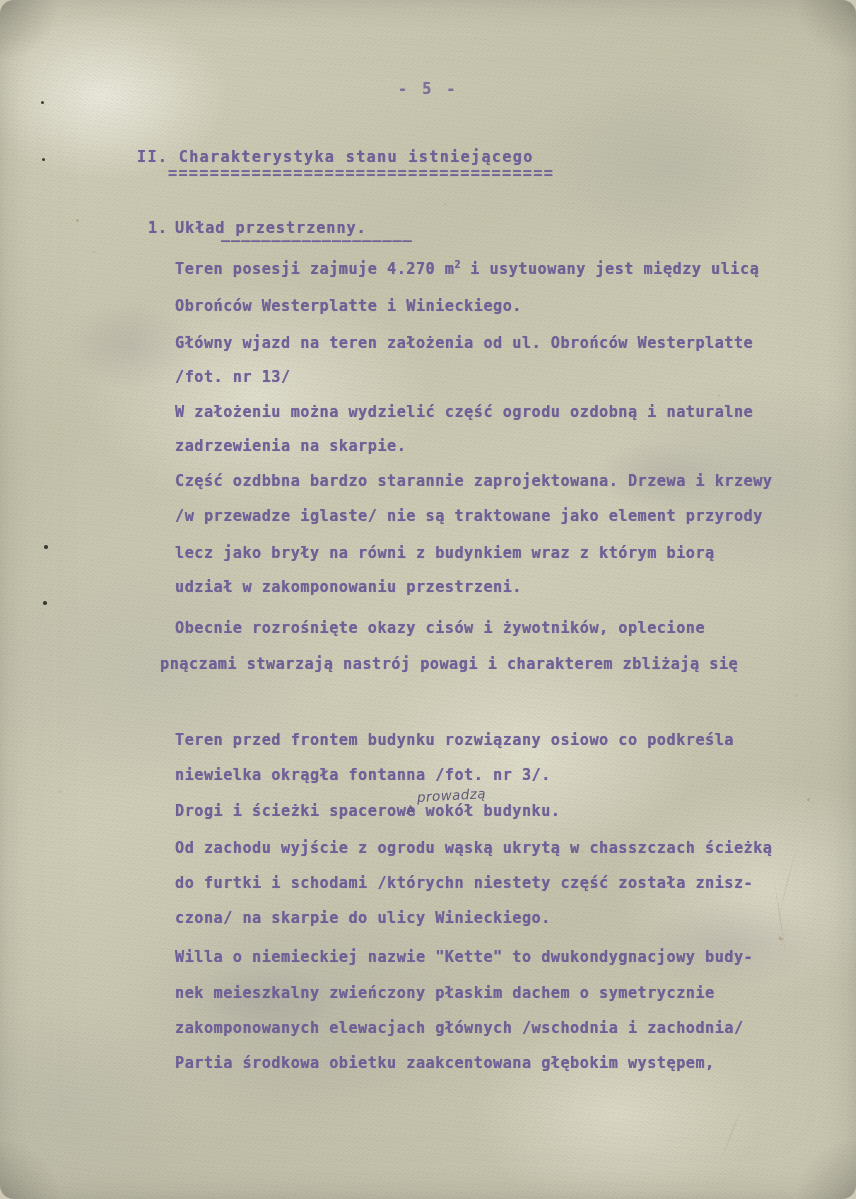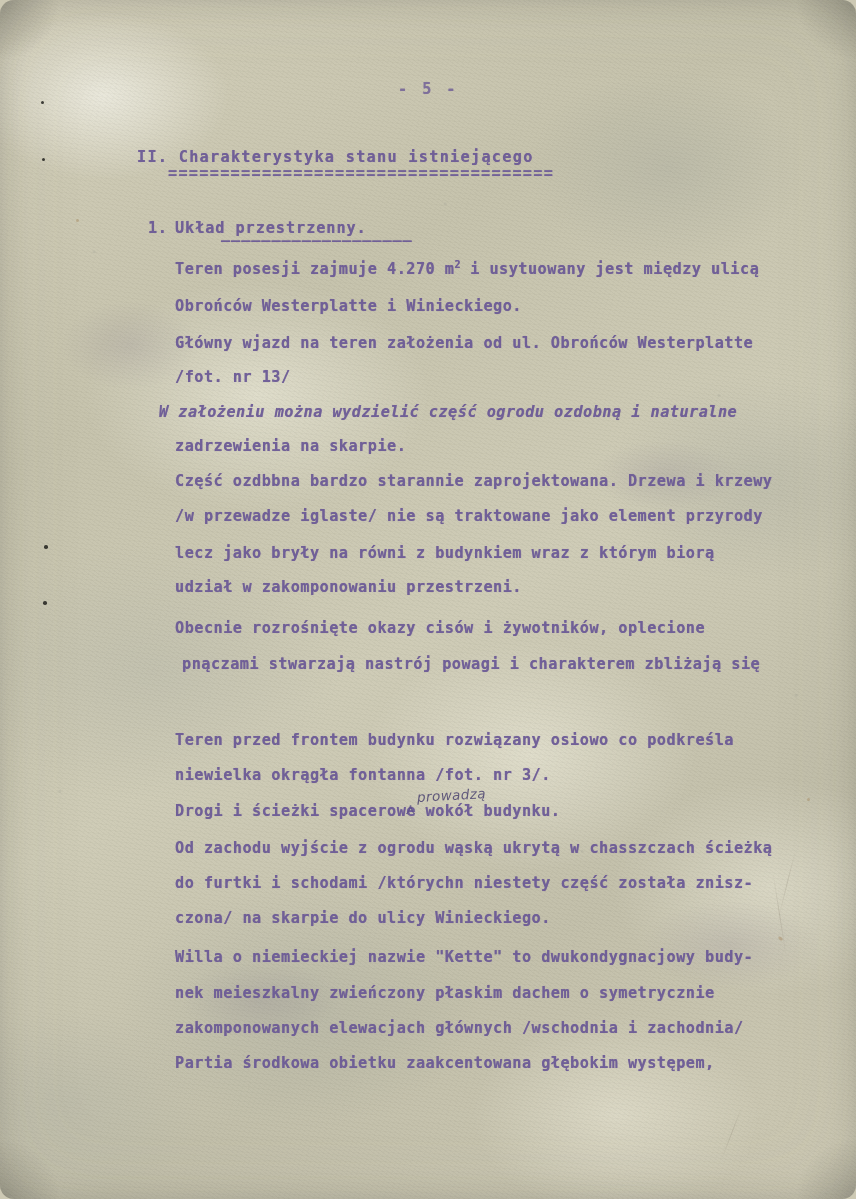--- a/index.html
+++ b/index.html
@@ -184,29 +184,29 @@
 
   <div class="ink" style="left:148px;top:219px;">1.</div>
   <div class="ink subhead" style="left:175px;top:219px;text-align:right;">Układ przestrzenny.</div>
   <div class="ink subhead" style="left:181px;top:224px;margin-left:40px;">___________________</div>
 
   <div class="ink" style="left:175px;top:259px;"><span>Teren posesji zajmuje 4.270 m</span><sup>2</sup><span> i usytuowany jest między ulicą</span></div>
   <div class="ink" style="left:175px;top:297px;">Obrońców Westerplatte i Winieckiego.</div>
   <div class="ink" style="left:175px;top:334px;">Główny wjazd na teren założenia od ul. Obrońców Westerplatte</div>
   <div class="ink" style="left:175px;top:368px;">/fot. nr 13/</div>
 
-  <div class="ink" style="left:159px;top:403px;font-style:italic;">W założeniu można wydzielić część ogrodu ozdobną i naturalne</div>
+  <div class="ink" style="left:175px;top:403px;">W założeniu można wydzielić część ogrodu ozdobną i naturalne</div>
   <div class="ink" style="left:175px;top:437px;">zadrzewienia na skarpie.</div>
   <div class="ink" style="left:175px;top:472px;">Część ozdbbna bardzo starannie zaprojektowana. Drzewa i krzewy</div>
   <div class="ink" style="left:175px;top:544px;">lecz jako bryły na równi z budynkiem wraz z którym biorą</div>
   <div class="ink" style="left:175px;top:507px;">/w przewadze iglaste/ nie są traktowane jako element przyrody</div>
   <div class="ink" style="left:175px;top:578px;">udział w zakomponowaniu przestrzeni.</div>
 
   <div class="ink" style="left:175px;top:619px;">Obecnie rozrośnięte okazy cisów i żywotników, oplecione</div>
-  <div class="ink" style="left:182px;top:655px;">pnączami stwarzają nastrój powagi i charakterem zbliżają się</div>
+  <div class="ink" style="left:160px;top:655px;">pnączami stwarzają nastrój powagi i charakterem zbliżają się</div>
 
   <div class="ink" style="left:175px;top:731px;">Teren przed frontem budynku rozwiązany osiowo co podkreśla</div>
   <div class="ink" style="left:175px;top:766px;">niewielka okrągła fontanna /fot. nr 3/.</div>
   <div class="ink" style="left:175px;top:802px;">Drogi i ścieżki spacerowe wokół budynku.</div>
 
   <span class="hand" style="left:417px;top:787px;">prowadzą</span>
   <span class="caret" style="left:405px;top:800px;">⋏</span>
 
   <div class="ink" style="left:175px;top:839px;">Od zachodu wyjście z ogrodu wąską ukrytą w chasszczach ścieżką</div>
   <div class="ink" style="left:175px;top:874px;">do furtki i schodami /którychn niestety część została znisz-</div>

